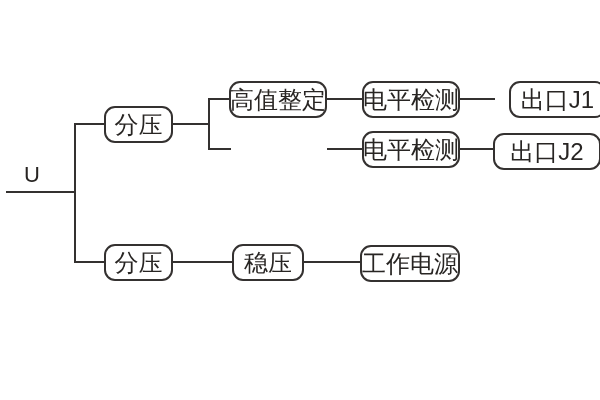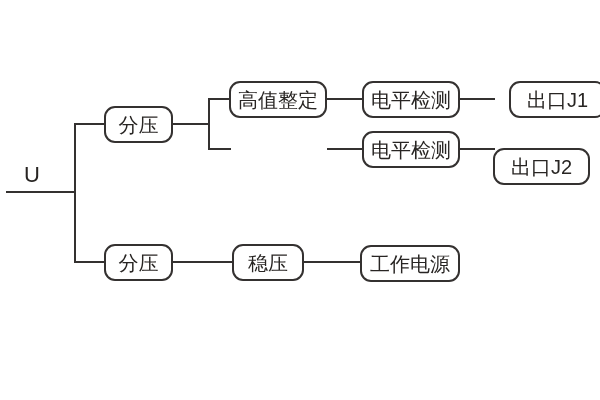--- a/index.html
+++ b/index.html
@@ -21,21 +21,21 @@
     position:absolute;
     height:37px;
     box-sizing:border-box;
     background:var(--box-fill);
     border:2px solid var(--box-border);
     border-radius:11px;
     display:flex;
     align-items:center;
     justify-content:center;
     color:var(--text);
-    font-size:20px;
+    font-size:24px;
     line-height:1;
     white-space:nowrap;
     z-index:2;
   }
   .line{
     position:absolute;
     background:var(--line);
     z-index:1;
   }
   .line.h{height:2px;}
@@ -85,21 +85,21 @@
   </div>
   <div class="node" style="left:362px; top:81px;  width:98px;">
     <span>电平检测</span>
   </div>
   <div class="node" style="left:493px; top:81px;  width:97px;margin-left:16px;">
     <span>出口J1</span>
   </div>
   <div class="node" style="left:362px; top:131px; width:98px;">
     <span>电平检测</span>
   </div>
-  <div class="node" style="left:493px; top:148px; width:97px;">
+  <div class="node" style="left:493px; top:133px; width:108px;">
     <span>出口J2</span>
   </div>
   <div class="node" style="left:104px; top:244px; width:69px;">
     <span>分压</span>
   </div>
   <div class="node" style="left:360px; top:245px; width:100px;">
     <span>工作电源</span>
   </div>
   <div class="node" style="left:232px; top:244px; width:72px;">
     <span>稳压</span>

